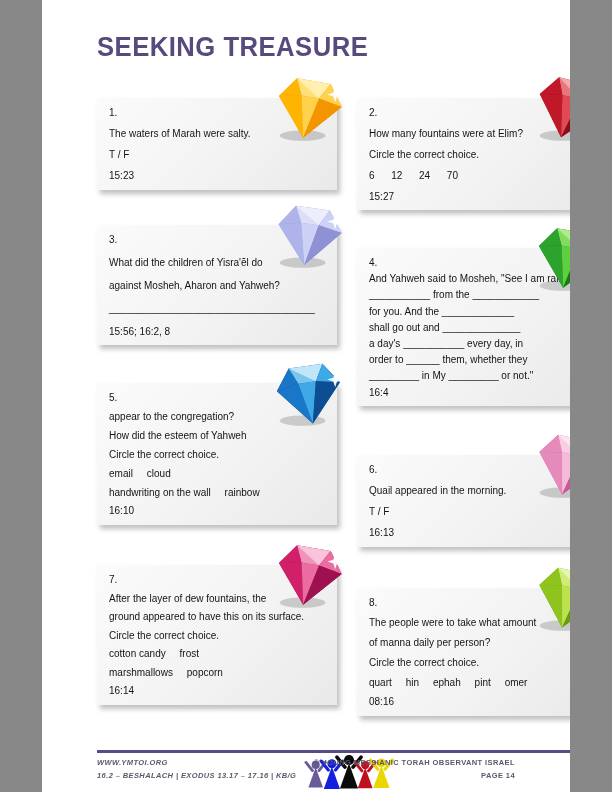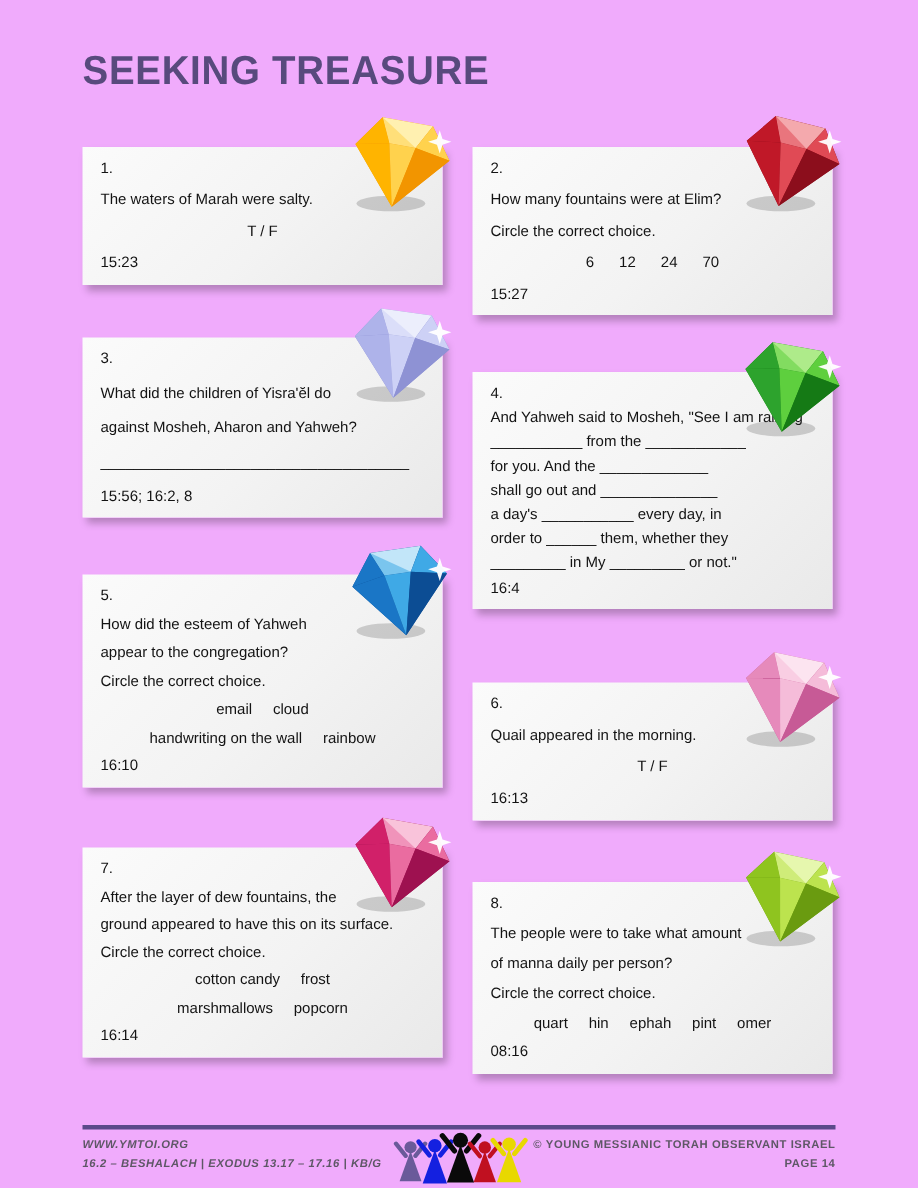--- a/index.html
+++ b/index.html
@@ -1,19 +1,19 @@
 <!DOCTYPE html>
 <html><head>
 <meta charset="utf-8">
 <style>
   * { margin:0; padding:0; box-sizing:border-box; }
   html,body { background:#888; }
   .page {
-    position:relative; width:612px; height:792px; margin:0 auto;
-    background:#f0abfc; overflow:hidden;
+    position:relative; width:528px; height:792px; margin:0 auto;
+    background:#ffffff; overflow:hidden;
     font-family:"Liberation Sans", sans-serif; color:#111;
   }
   .page-title {
     position:absolute; left:55px; top:32px;
     font-size:27px; font-weight:800; letter-spacing:0.5px;
     color:#584a7d; transform:scaleX(0.95); transform-origin:left center;
   }
   .card {
     position:absolute; width:240px;
     background:linear-gradient(135deg,#fbfbfb 0%,#f3f3f3 55%,#e9e9e9 100%);
@@ -25,21 +25,21 @@
   .card-2 { left:315px; top:98px;  height:112px; }
   .card-3 { left:55px;  top:225px; height:120px; }
   .card-4 { left:315px; top:248px; height:158px; }
   .card-5 { left:55px;  top:383px; height:142px; }
   .card-6 { left:315px; top:455px; height:92px;  }
   .card-7 { left:55px;  top:565px; height:140px; }
   .card-8 { left:315px; top:588px; height:128px; }
   .line {
     font-size:10px; line-height:1.25; white-space:pre-wrap; color:#131313;
   }
-  .align-center { text-align:center; }
+  .align-center { text-align:left; }
   .card-number { font-size:10px; }
   .scripture-ref { font-size:10px; }
   .gem {
     position:absolute; top:-26px; right:-10px; width:74px; height:74px;
     pointer-events:none;
   }
   .gem svg { display:block; }
   .footer-rule {
     position:absolute; left:55px; top:750px; width:502px; height:3px;
     background:#5b4a8a;
@@ -165,22 +165,22 @@
               <polygon points="72,12 92,40 60,34" fill="#3fa9e6"></polygon>
               <polygon points="6,40 36,34 48,90" fill="#1a76c6"></polygon>
               <polygon points="36,34 60,34 48,90" fill="#3fa9e6"></polygon>
               <polygon points="60,34 92,40 48,90" fill="#0c4d94"></polygon>
               <polygon points="26,12 60,34 36,34" fill="#3fa9e6" opacity="0.55"></polygon>
             </g>
             <polygon points="84,20 86.5,28 94.5,30.5 86.5,33 84,41 81.5,33 73.5,30.5 81.5,28" fill="#fff" opacity="0.95"></polygon>
           </svg>
         </div>
         <div class="line card-number">5.</div>
+        <div class="line">appear to the congregation?</div>
         <div class="line">How did the esteem of Yahweh</div>
-        <div class="line">appear to the congregation?</div>
         <div class="line">Circle the correct choice.</div>
         <div class="line align-center">email     cloud</div>
         <div class="line align-center">handwriting on the wall     rainbow</div>
         <div class="line scripture-ref">16:10</div>
       </section>
       <section class="card card-6">
         <div class="gem">
           <svg viewBox="0 0 100 100" width="74" height="74">
             <ellipse cx="40" cy="86" rx="31" ry="7" fill="rgba(60,60,60,0.22)"></ellipse>
             <g transform="rotate(12 50 48)">

